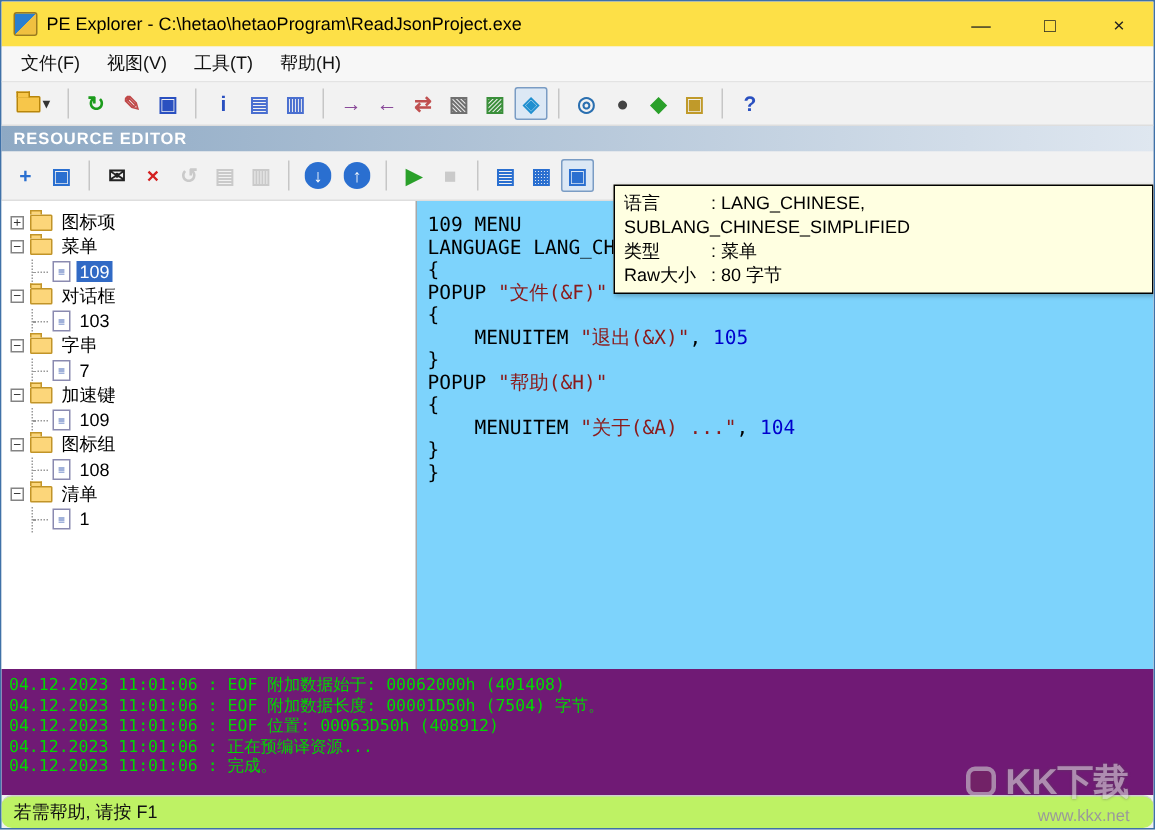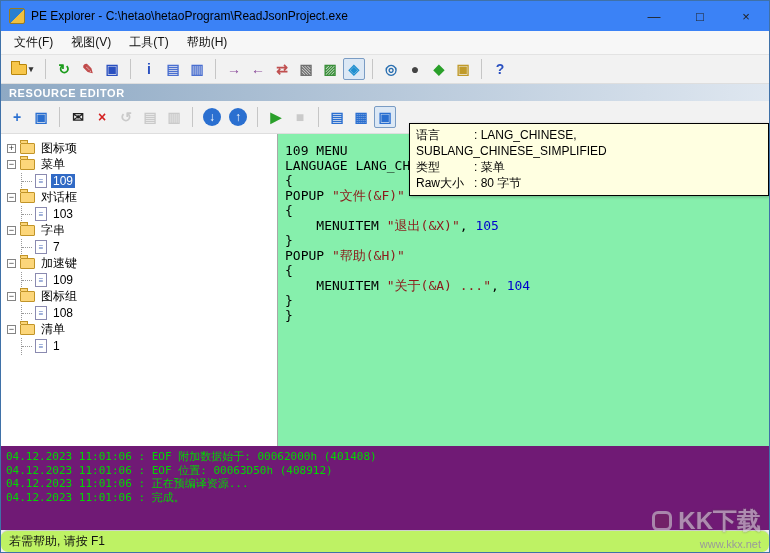--- a/index.html
+++ b/index.html
@@ -4,21 +4,21 @@
 <style>
   * { box-sizing: border-box; margin: 0; padding: 0; }
   body { background:#dcdcdc; font-family:"Liberation Sans", sans-serif; }
   .window{
     position:relative; width:770px; height:553px;
     border:1px solid #3f71a8; background:#f0f0f0;
     display:flex; flex-direction:column; overflow:hidden;
     --sel:#316ac5; --logc:#00d800; --tipbg:#ffffe1; --hdr1:#8ea9c4; --hdr2:#dfe7f0;
   }
   
-  .titlebar{flex:0 0 30px; background:#3b82f6; display:flex; align-items:center; padding-left:8px;}
+  .titlebar{flex:0 0 30px; background:#fde047; display:flex; align-items:center; padding-left:8px;}
   .app-icon{width:16px;height:16px;border-radius:2px;margin-right:6px;
     background:linear-gradient(135deg,#2a7fd0 0 50%,#f0c040 50% 100%); border:1px solid #9a7a20;}
   .title-text{font-size:12px;color:#000;}
   .win-btns{margin-left:auto;display:flex;height:100%;}
   .wbtn{width:46px;height:100%;display:flex;align-items:center;justify-content:center;font-size:13px;color:#222;}
   
   .menubar{flex:0 0 23px;background:#f7f7f7;display:flex;align-items:center;padding-left:4px;border-bottom:1px solid #e3e3e3;}
   .menu-item{font-size:12px;padding:3px 9px;color:#111;}
   
   .toolbar{flex:0 0 29px;background:#f2f2f2;display:flex;align-items:center;padding-left:5px;gap:2px;border-bottom:1px solid #dedede;}
@@ -46,37 +46,37 @@
   .ficon::before{content:"";position:absolute;top:-4px;left:-1px;width:6px;height:2px;background:#fcd67a;border:1px solid #c19428;border-bottom:none;}
   .trow.child{padding-left:14px;}
   .tree-connector{flex:0 0 12px;width:12px;height:100%;border-left:1px dotted #999;position:relative;margin-right:2px;}
   .tree-connector::after{content:"";position:absolute;top:50%;left:0;width:10px;border-top:1px dotted #999;}
   .dicon{flex:0 0 12px;width:12px;height:14px;background:#fff;border:1px solid #8a8ab0;margin-right:4px;
     display:inline-flex;align-items:center;justify-content:center;font-size:8px;color:#4a6ab8;}
   .dicon::before{content:"≡";}
   .tlabel{padding:0 2px;color:#000;}
   .tlabel.selected{background:var(--sel);color:#fff;}
   
-  .content-panel{flex:1;background:#86efac;padding:9px 4px 0 7px;
+  .content-panel{flex:1;background:#7dd3fc;padding:9px 4px 0 7px;
     font-family:"DejaVu Sans Mono", monospace;font-size:13px;line-height:15px;overflow:hidden;}
   .cline{white-space:pre;}
   .c-k{color:#000;} .c-s{color:#8b1a1a;} .c-n{color:#0000cd;}
   
   .log{flex:0 0 84px;background:#701a75;padding:4px 5px;font-family:"DejaVu Sans Mono", monospace;
     font-size:11px;line-height:13.5px;overflow:hidden;}
   .log-line{color:var(--logc);white-space:pre;}
   
   .statusbar{flex:0 0 22px;background:#bef264;border-top:1px solid #cfcfcf;display:flex;align-items:center;
     padding-left:8px;font-size:12px;color:#111;border-radius:7px;}
   
   .tooltip{position:absolute;left:408px;top:122px;background:var(--tipbg);border:1px solid #000;
     padding:3px 9px 4px 6px;font-size:12px;line-height:16px;z-index:10;box-shadow:1px 1px 3px rgba(0,0,0,.25);}
   .tip-label{display:inline-block;width:58px;}
   
-  .watermark{position:absolute;right:8px;bottom:2px;text-align:right;z-index:5;pointer-events:none;}
+  .watermark{position:absolute;right:16px;bottom:2px;text-align:right;z-index:5;pointer-events:none;}
   .wm-row{display:flex;align-items:center;justify-content:flex-end;gap:6px;opacity:.6;}
   .wm-logo{width:20px;height:20px;border:3px solid #cfcfcf;border-radius:6px;background:rgba(120,60,60,.4);}
   .wm-title{font-size:24px;font-weight:bold;color:#d8d8d8;text-shadow:0 0 2px #555;}
   .wm-url{font-size:11px;color:#9a9a9a;margin-top:1px;}
 </style>
 </head>
 <body>
 
 <div class="window" style="--sel: #316ac5; --logc: #00d800; --tipbg: #ffffe1; --hdr1: #8ea9c4; --hdr2: #dfe7f0;">
 
@@ -230,20 +230,21 @@
         <div class="cline"><span class="c-k">POPUP </span><span class="c-s">"帮助(&amp;H)"</span></div>
         <div class="cline"><span class="c-k">{</span></div>
         <div class="cline"><span class="c-k">    MENUITEM </span><span class="c-s">"关于(&amp;A) ..."</span><span class="c-k">, </span><span class="c-n">104</span></div>
         <div class="cline"><span class="c-k">}</span></div>
         <div class="cline"><span class="c-k">}</span></div>
       </div>
   </div>
 
   <div class="log" id="log">
       <div class="log-line">04.12.2023 11:01:06 : EOF 附加数据始于: 00062000h (401408)</div>
+      <div class="log-line">04.12.2023 11:01:06 : EOF 附加数据长度: 00001D50h (7504) 字节。</div>
       <div class="log-line">04.12.2023 11:01:06 : EOF 位置: 00063D50h (408912)</div>
       <div class="log-line">04.12.2023 11:01:06 : 正在预编译资源...</div>
       <div class="log-line">04.12.2023 11:01:06 : 完成。</div>
     </div>
 
   <div class="statusbar">
     <span>若需帮助, 请按 F1</span>
   </div>
 
   <div class="tooltip" id="tooltip">

